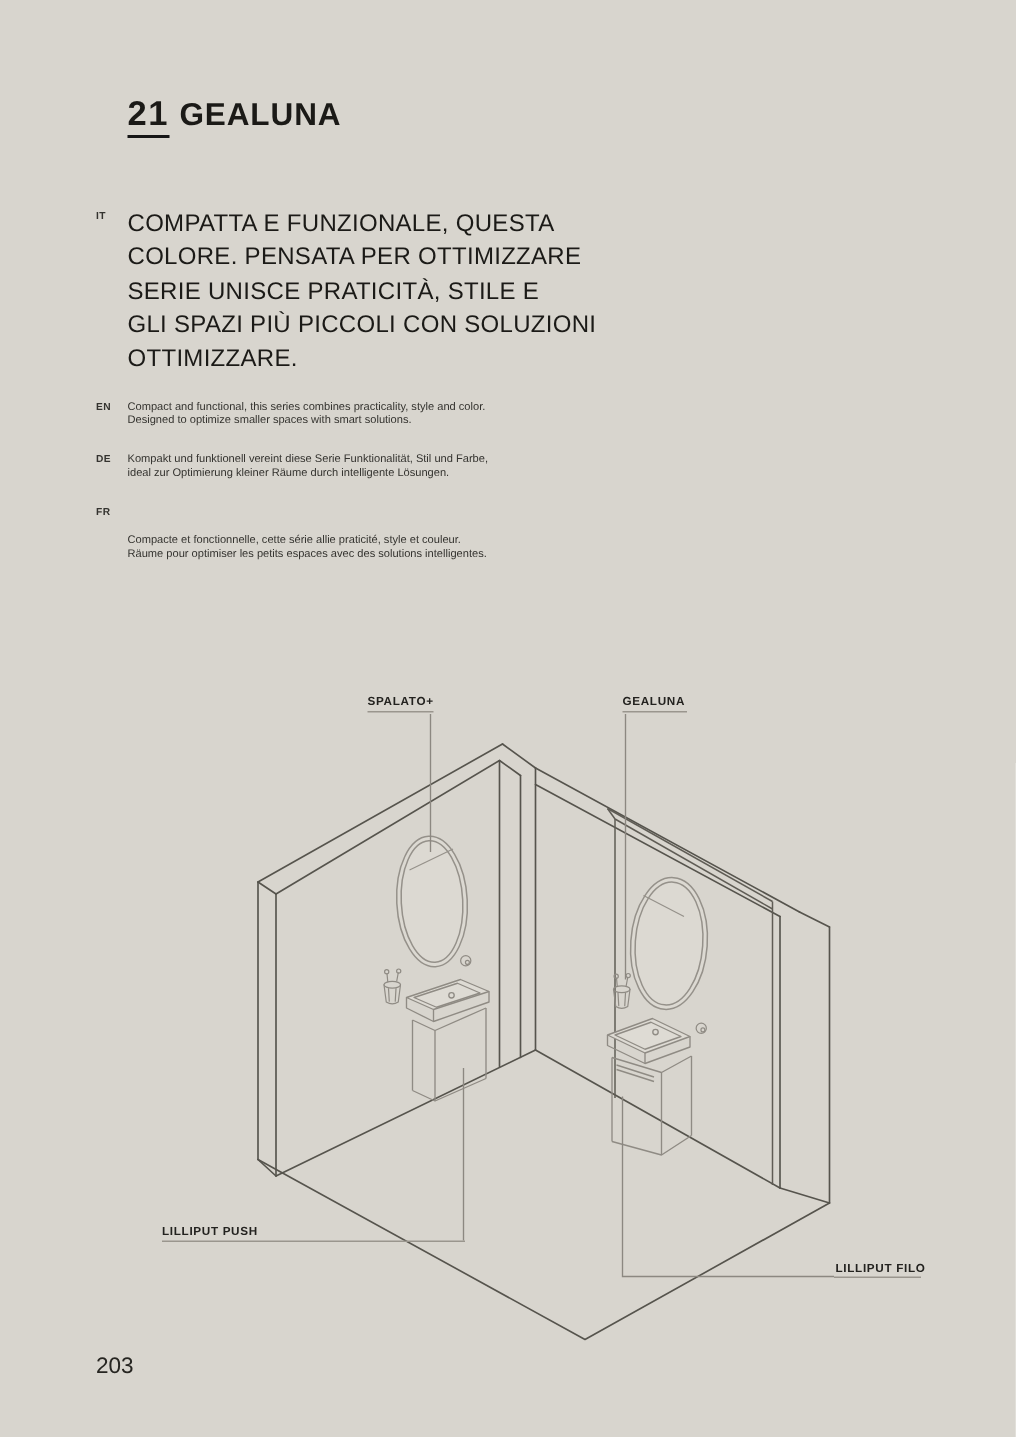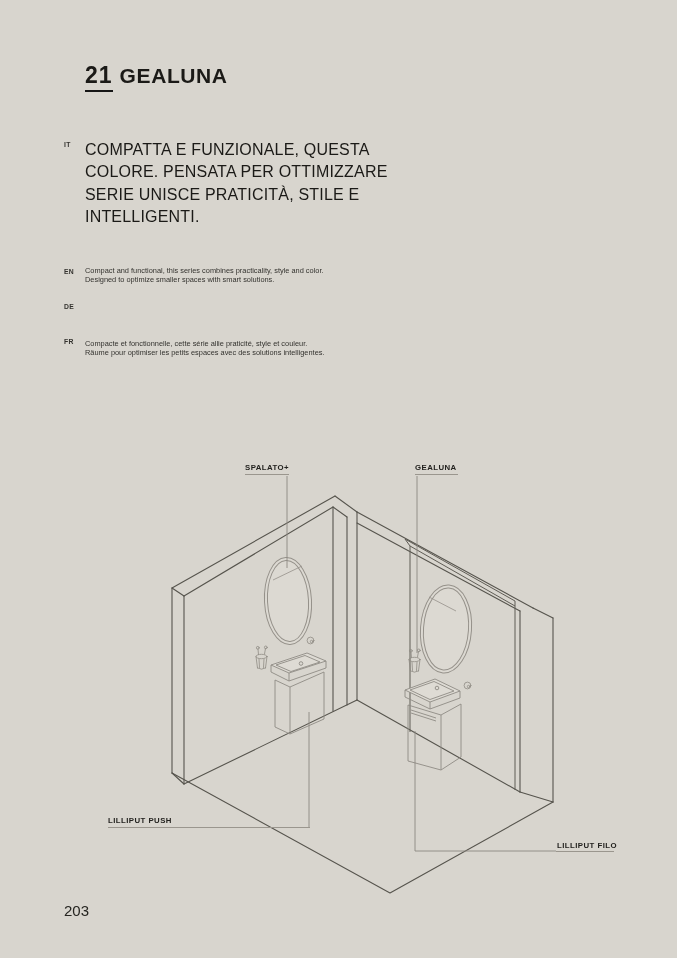--- a/index.html
+++ b/index.html
@@ -39,33 +39,38 @@
   <div class="header">
     <span class="chapter-num">21</span>
     <span class="series-title">GEALUNA</span>
   </div>
 
   <span class="lang-tag" style="left:64px;top:141px;">IT</span>
   <div class="intro-it">
     <div>COMPATTA E FUNZIONALE, QUESTA</div>
     <div>COLORE. PENSATA PER OTTIMIZZARE</div>
     <div>SERIE UNISCE PRATICITÀ, STILE E</div>
-    <div>INTELLIGENTI.</div>
+    <div>GLI SPAZI PIÙ PICCOLI CON SOLUZIONI</div>
+    <div>OTTIMIZZARE.</div>
   </div>
 
   <span class="lang-tag" style="left:64px;top:268px;">EN</span>
   <div class="trans" style="top:267px;">
     <div>Compact and functional, this series combines practicality, style and color.</div>
     <div>Designed to optimize smaller spaces with smart solutions.</div>
   </div>
 
   <span class="lang-tag" style="left:64px;top:303px;">DE</span>
+  <div class="trans" style="top:302px;">
+    <div>Kompakt und funktionell vereint diese Serie Funktionalität, Stil und Farbe,</div>
+    <div>ideal zur Optimierung kleiner Räume durch intelligente Lösungen.</div>
+  </div>
 
   <span class="lang-tag" style="left:64px;top:338px;">FR</span>
-  <div class="trans" style="top:340px;">
+  <div class="trans" style="top:356px;">
     <div>Compacte et fonctionnelle, cette série allie praticité, style et couleur.</div>
     <div>Räume pour optimiser les petits espaces avec des solutions intelligentes.</div>
   </div>
 
   <svg class="figure" width="677" height="958" viewBox="0 0 677 958">
 
     <g stroke="#56544d" stroke-width="1.1" fill="none" stroke-linejoin="round" stroke-linecap="round">
 
       <g>
         <path d="M172,588 L335,496"></path>

